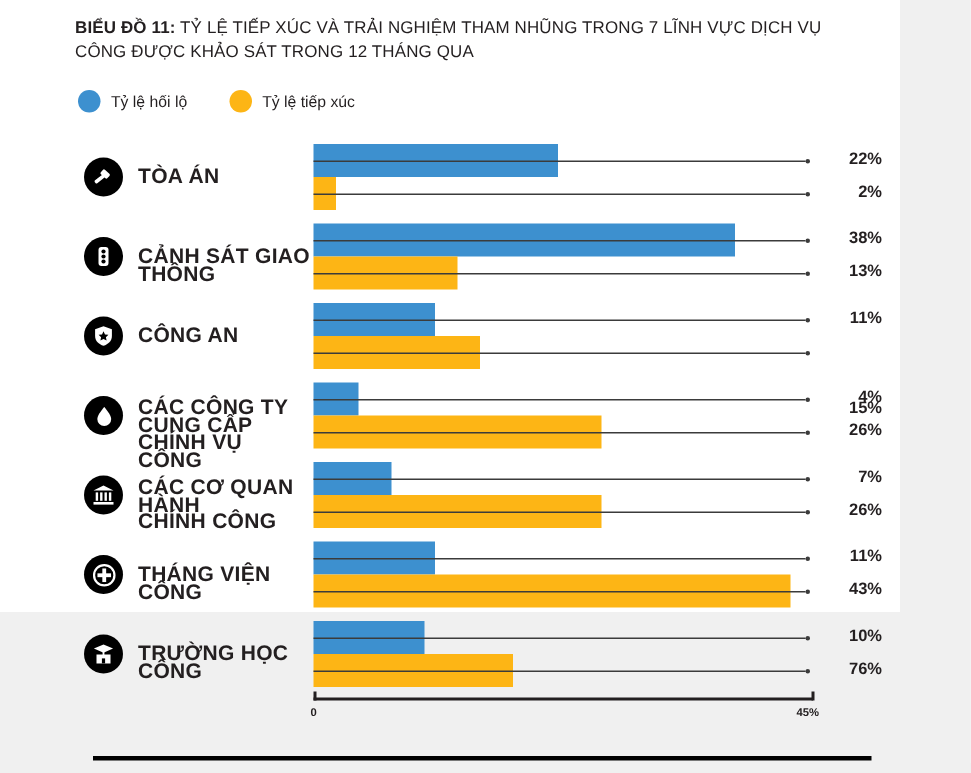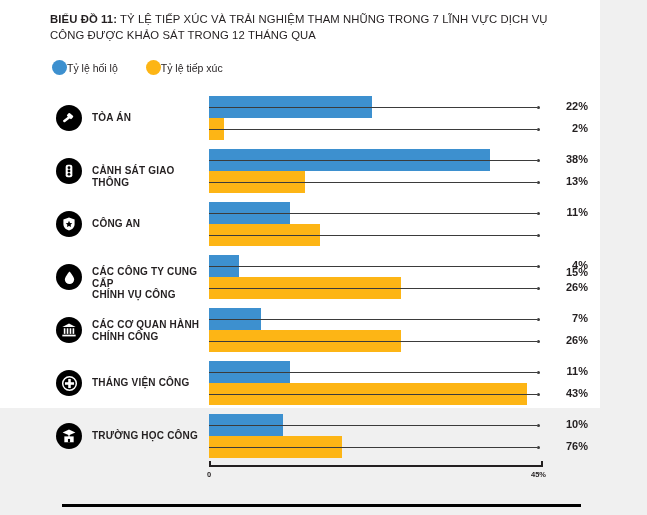--- a/index.html
+++ b/index.html
@@ -40,20 +40,21 @@
     position: absolute;
     left: 52px;
     top: 60px;
     display: flex;
     align-items: center;
     gap: 28px;
   }
   .legend-item {
     display: flex;
     align-items: center;
+    gap: 7px;
   }
   .legend-dot {
     width: 15px;
     height: 15px;
     border-radius: 50%;
     display: block;
   }
   .legend-label {
     font-size: 10.5px;
     color: #231f20;
@@ -80,21 +81,21 @@
     background: #000000;
     display: flex;
     align-items: center;
     justify-content: center;
   }
   .cat-icon svg { display: block; }
   .cat-label {
     position: absolute;
     left: 92px;
     width: 115px;
-    font-size: 10px;
+    font-size: 14px;
     font-weight: bold;
     color: #231f20;
     line-height: 11.5px;
     letter-spacing: 0.2px;
   }
   .bar {
     position: absolute;
     left: 209px;
     height: 22px;
   }

